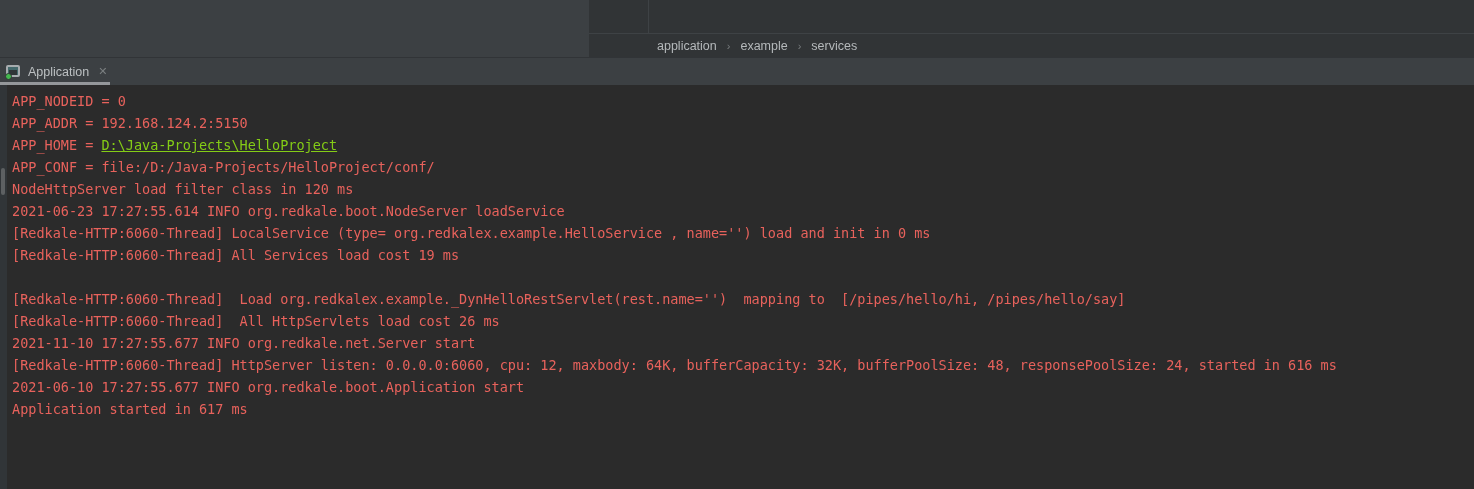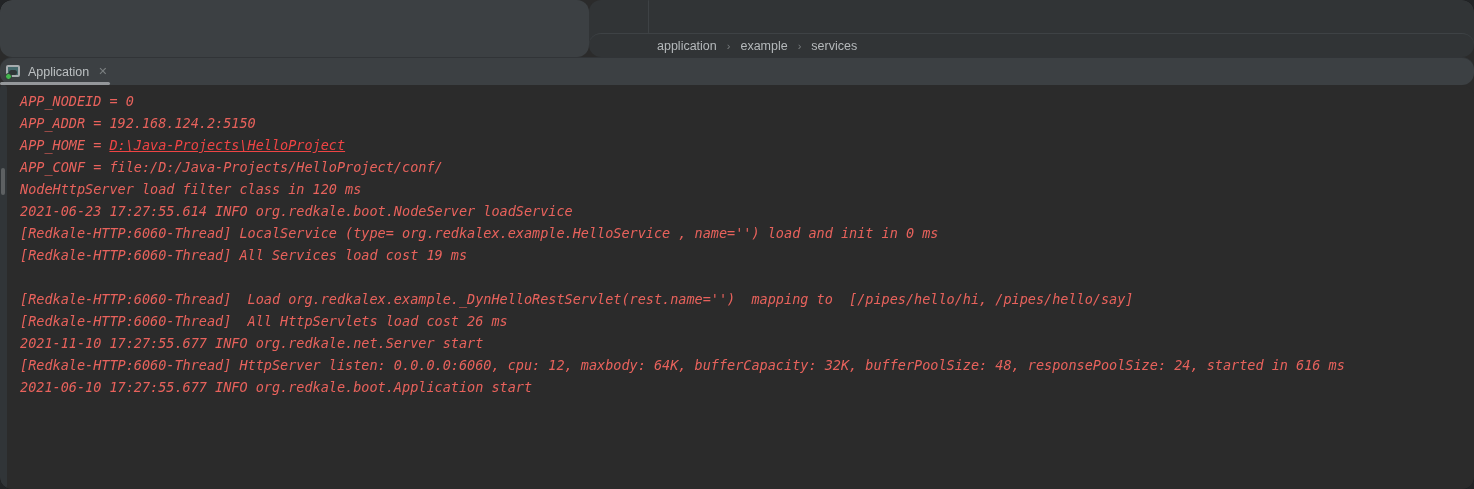--- a/index.html
+++ b/index.html
@@ -1,16 +1,16 @@
 <!DOCTYPE html>
 <html><head>
 <meta charset="utf-8">
 <style>
   html, body { margin: 0; padding: 0; background: #222426; }
-  * { box-sizing: border-box; border-radius: 12px; }
+  * { box-sizing: border-box; }
   #root {
     position: relative;
     width: 1474px; height: 489px;
     overflow: hidden;
     background: #2b2b2b;
     font-family: "Liberation Sans", sans-serif;
   }
 
   
   .panel-top-left {
@@ -94,30 +94,30 @@
     width: 7px; height: 100%;
     background: #313538;
   }
   .console-scroll-thumb {
     position: absolute; left: 1px; top: 83px;
     width: 4px; height: 27px;
     border-radius: 2px;
     background: #5d6062;
   }
   .log {
-    position: absolute; left: 20px; top: 5px; right: 0; font-style: italic;
+    position: absolute; left: 12px; top: 5px; right: 0;
   }
   .log-line {
     height: 22px; line-height: 22px;
     font-family: "DejaVu Sans Mono", monospace;
     font-size: 13.5px;
     white-space: pre;
   }
   .log-err { color: #e8625c; }
-  .log-link { color: #ef4444; text-decoration: underline; cursor: pointer; margin-top: 48px; }
+  .log-link { color: #84cc16; text-decoration: underline; cursor: pointer; margin-top: 48px; }
 </style>
 </head>
 <body>
 
 <div id="root">
 
   <div class="panel-top-left"></div>
 
   <div class="editor-area">
     <div class="editor-strip">
@@ -157,16 +157,17 @@
         <div class="log-line"><span class="log-err">NodeHttpServer load filter class in 120 ms</span></div>
         <div class="log-line"><span class="log-err">2021-06-23 17:27:55.614 INFO org.redkale.boot.NodeServer loadService</span></div>
         <div class="log-line"><span class="log-err">[Redkale-HTTP:6060-Thread] LocalService (type= org.redkalex.example.HelloService , name='') load and init in 0 ms</span></div>
         <div class="log-line"><span class="log-err">[Redkale-HTTP:6060-Thread] All Services load cost 19 ms</span></div>
         <div class="log-line">&nbsp;</div>
         <div class="log-line"><span class="log-err">[Redkale-HTTP:6060-Thread]  Load org.redkalex.example._DynHelloRestServlet(rest.name='')  mapping to  [/pipes/hello/hi, /pipes/hello/say]</span></div>
         <div class="log-line"><span class="log-err">[Redkale-HTTP:6060-Thread]  All HttpServlets load cost 26 ms</span></div>
         <div class="log-line"><span class="log-err">2021-11-10 17:27:55.677 INFO org.redkale.net.Server start</span></div>
         <div class="log-line"><span class="log-err">[Redkale-HTTP:6060-Thread] HttpServer listen: 0.0.0.0:6060, cpu: 12, maxbody: 64K, bufferCapacity: 32K, bufferPoolSize: 48, responsePoolSize: 24, started in 616 ms</span></div>
         <div class="log-line"><span class="log-err">2021-06-10 17:27:55.677 INFO org.redkale.boot.Application start</span></div>
+        <div class="log-line"><span class="log-err">Application started in 617 ms</span></div>
       </div>
   </div>
 
 </div>
 
 </body></html>

